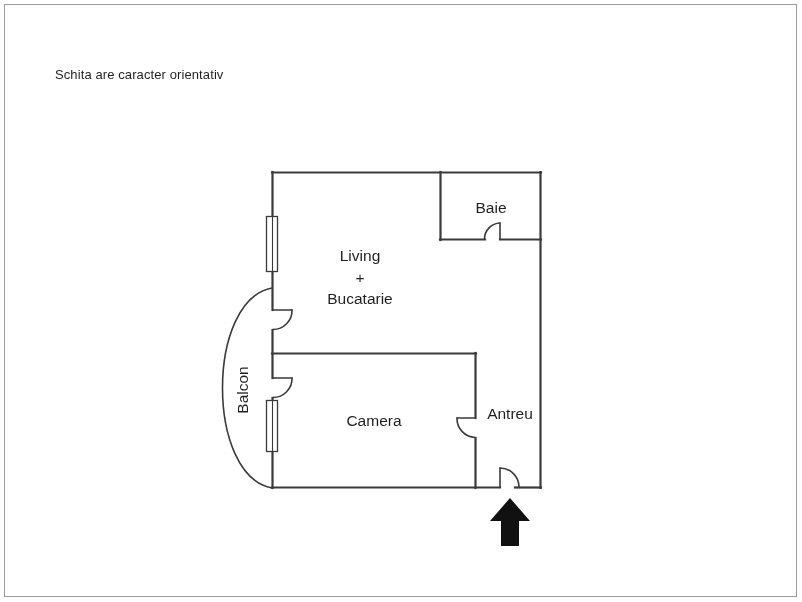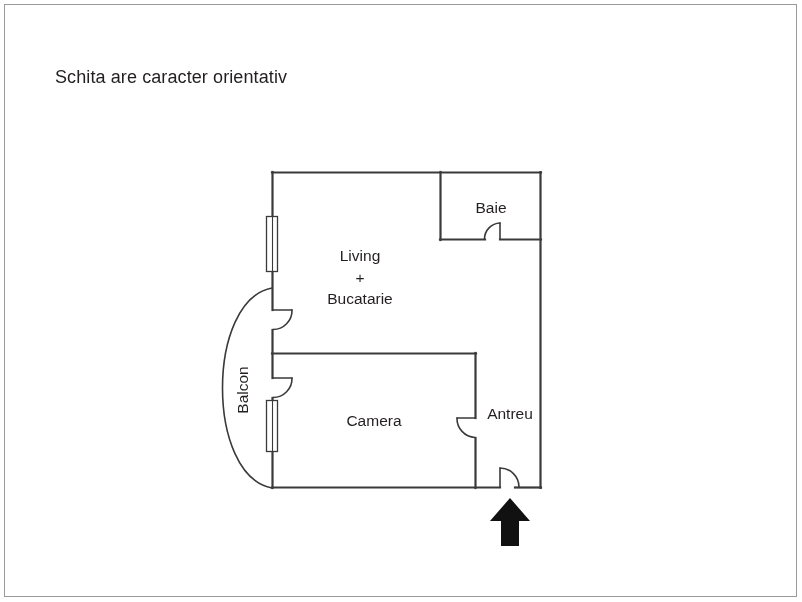--- a/index.html
+++ b/index.html
@@ -27,21 +27,21 @@
     width: 793px;
     height: 593px;
     border: 1px solid #9a9a9a;
     box-sizing: border-box;
     pointer-events: none;
   }
   #caption {
     position: absolute;
     left: 55px;
     top: 67px;
-    font-size: 18px;
+    font-size: 13px;
     color: #231f20;
     white-space: nowrap;
     letter-spacing: 0.1px;
   }
   #plan-svg {
     position: absolute;
     left: 0;
     top: 0;
   }
   .room-label-lg {

